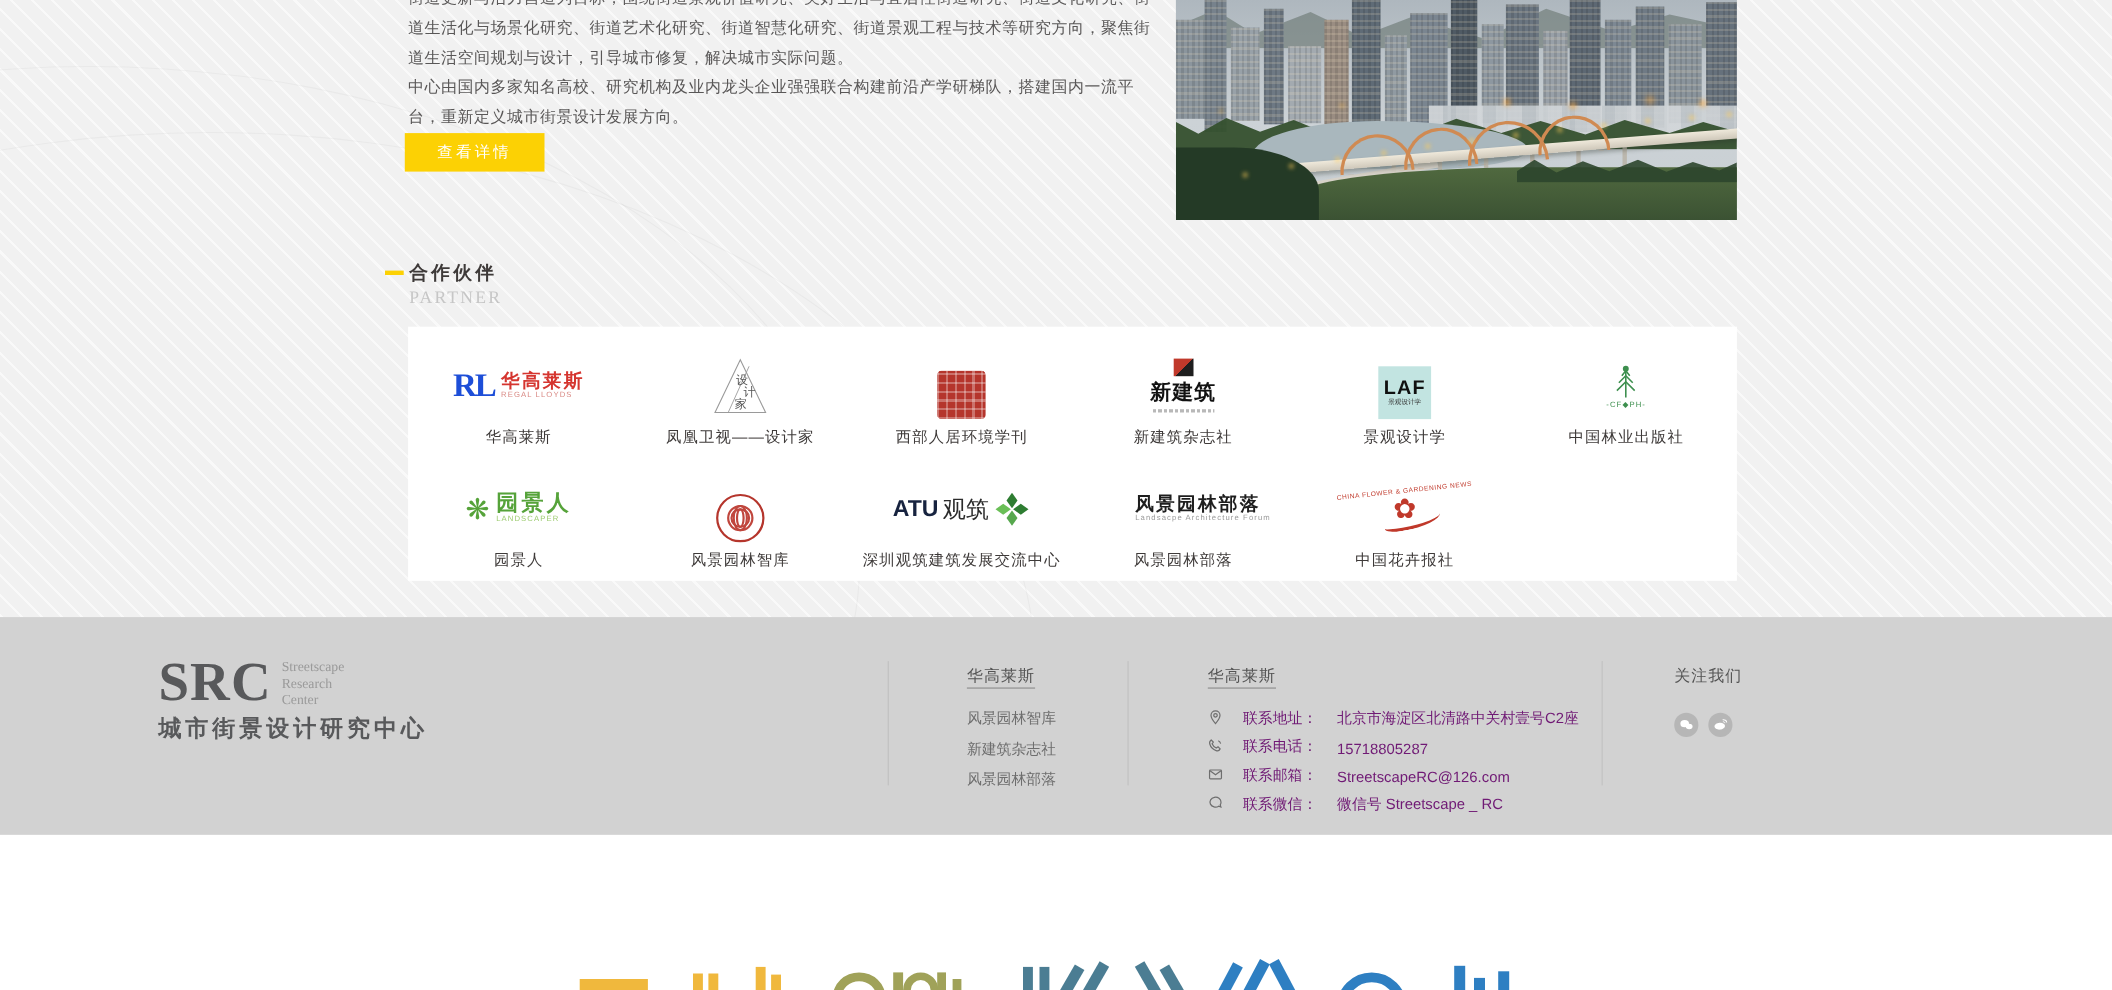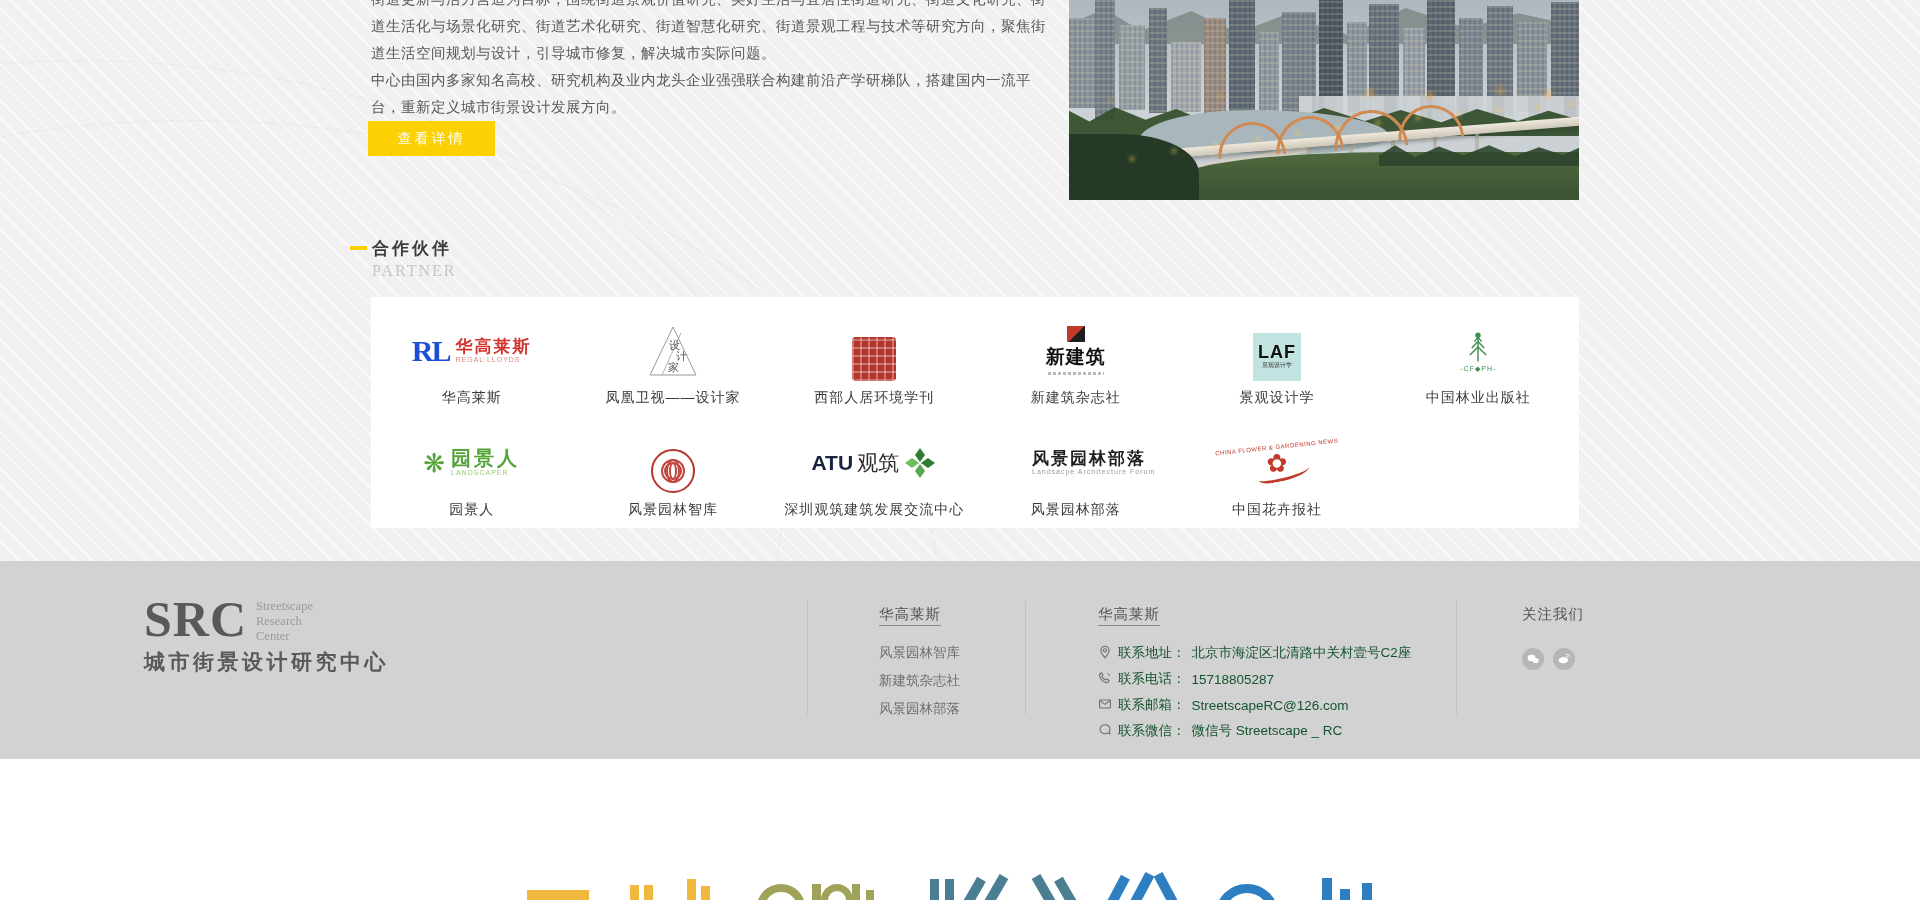--- a/index.html
+++ b/index.html
@@ -114,21 +114,21 @@
   .src-cn{font-size:21px;font-weight:bold;letter-spacing:3.5px;margin-top:4px;}
   .vdiv{position:absolute;top:40px;height:113px;width:1px;background:#c0c0c0;}
   .d1{left:807px;} .d2{left:1025px;} .d3{left:1456px;}
   .fcol{position:absolute;top:44px;}
   .links{left:879px;} .contact{left:1098px;} .follow{left:1522px;text-align:right;}
   .ftitle{font-size:14.5px;color:#545454;text-decoration:underline;text-underline-offset:6px;
     text-decoration-color:#8a8a8a;margin-bottom:20px;letter-spacing:1px;}
   .ftitle.noline{text-decoration:none;margin-bottom:24px;}
   .fcol ul{list-style:none;margin:0;padding:0;}
   .links li{font-size:13.5px;color:#6e6e6e;margin-bottom:10px;cursor:pointer;}
-  .contact li{font-size:13.5px;color:#14532d;margin-bottom:8px;display:flex;align-items:center;gap:6px;}
+  .contact li{font-size:13.5px;color:#701a75;margin-bottom:8px;display:flex;align-items:flex-end;gap:18px;}
   .contact svg{flex:0 0 auto;}
   .ficons{display:flex;gap:9px;}
   .fic{width:22px;height:22px;border-radius:50%;background:#b6b6b6;display:flex;align-items:center;justify-content:center;cursor:pointer;}
 
   
   .bottom{position:absolute;left:0;top:759px;width:1920px;height:141px;background:#fff;overflow:hidden;}
   .shape{position:absolute;}
   .c-y{background:#f0b83d;} .c-o{background:#a0a259;} .c-t{background:#4b7d93;} .c-b{background:#2e7fc2;}
   .ring{border-radius:50%;background:none!important;}
 </style>

